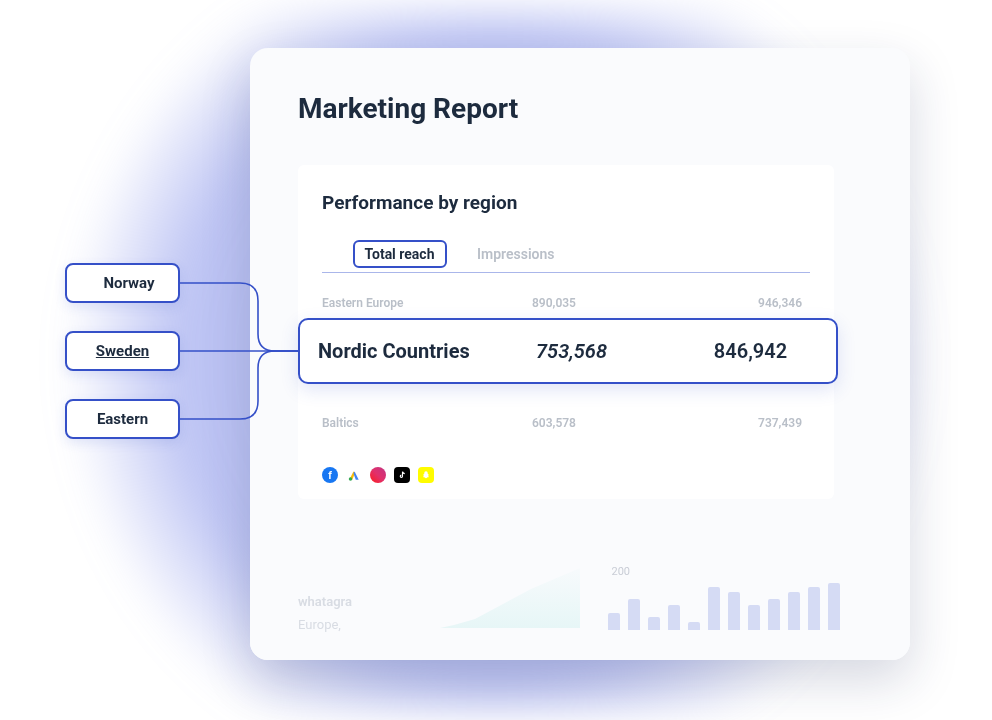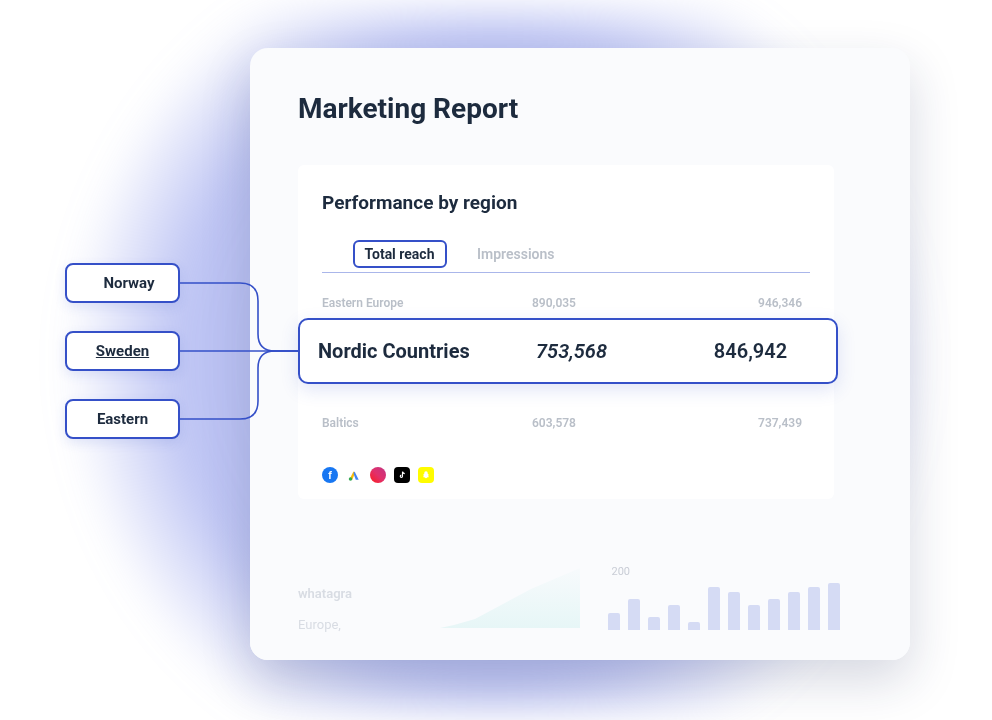--- a/index.html
+++ b/index.html
@@ -115,21 +115,21 @@
     bottom: 0; left:0; right:0; height: 160px;
     background: linear-gradient(to bottom, rgba(250,251,253,0) 0%, #fafbfd 70%);
     border-radius: 0 0 18px 18px;
     pointer-events:none;
   }
   .ghost-text {
     position:absolute;
     left: 48px; bottom: 28px;
     color: #d8dce3; font-size: 13px;
   }
-  .ghost-text .ln1 { font-weight:600; margin-bottom:16px;}
+  .ghost-text .ln1 { font-weight:600; margin-bottom:8px;}
   .ghost-area {
     position:absolute;
     left: 190px; bottom: 32px;
     width: 140px; height: 60px;
     background: linear-gradient(to top, rgba(90,210,200,0.35), rgba(90,210,200,0.05));
     clip-path: polygon(0% 100%, 10% 95%, 25% 85%, 45% 60%, 65% 35%, 85% 15%, 100% 0%, 100% 100%);
     opacity:0.35;
   }
   .ghost-axis {
     position:absolute;

